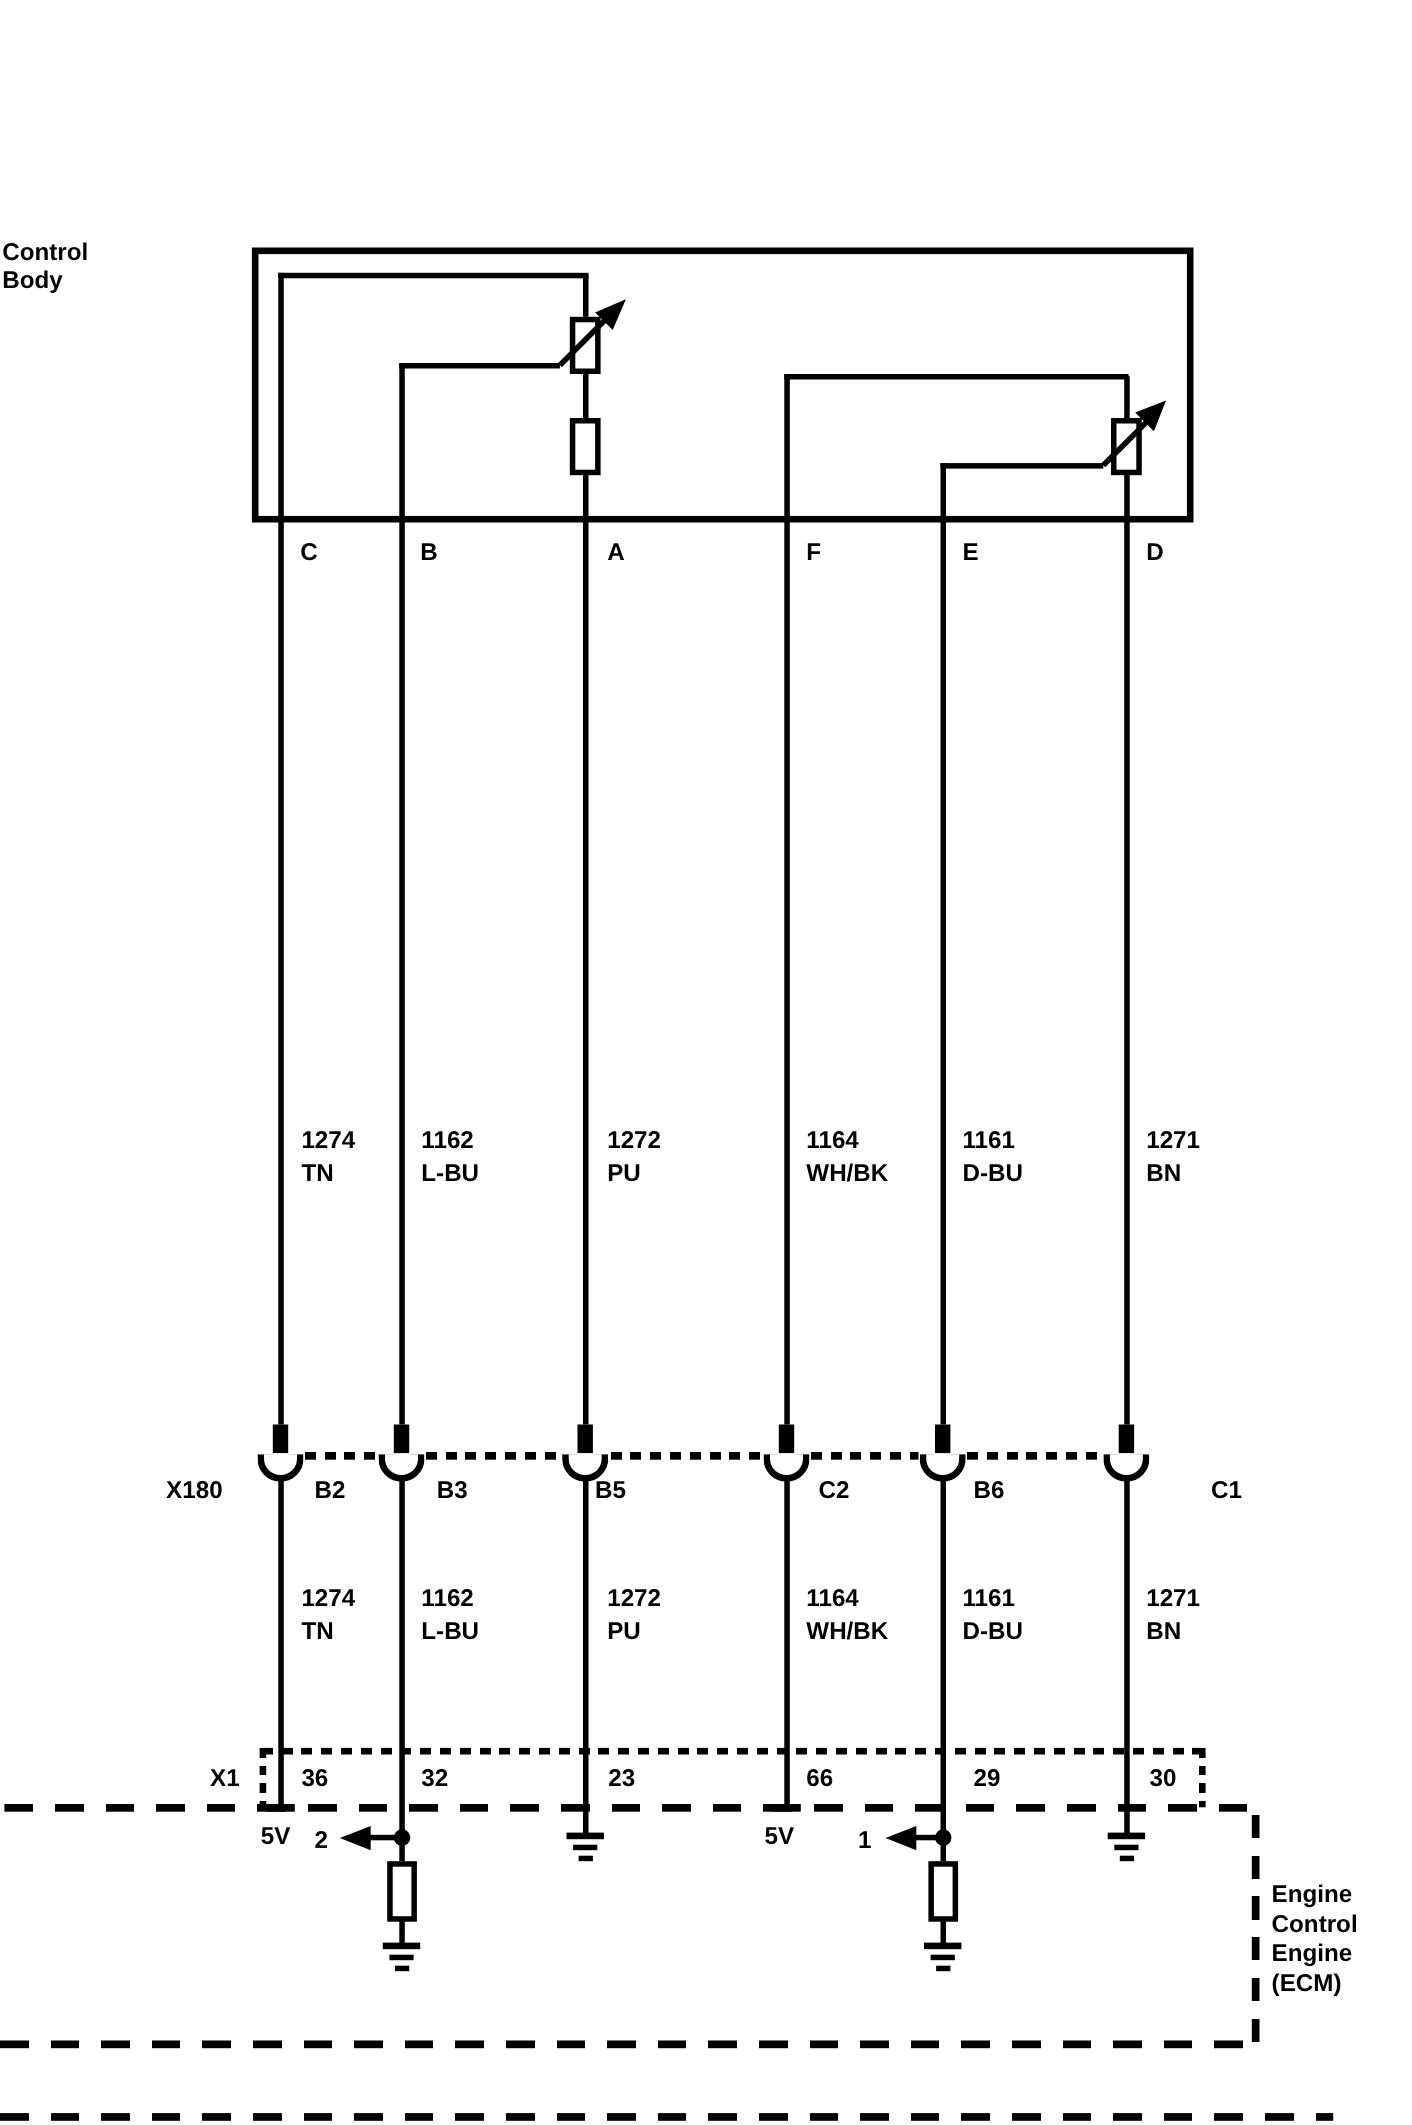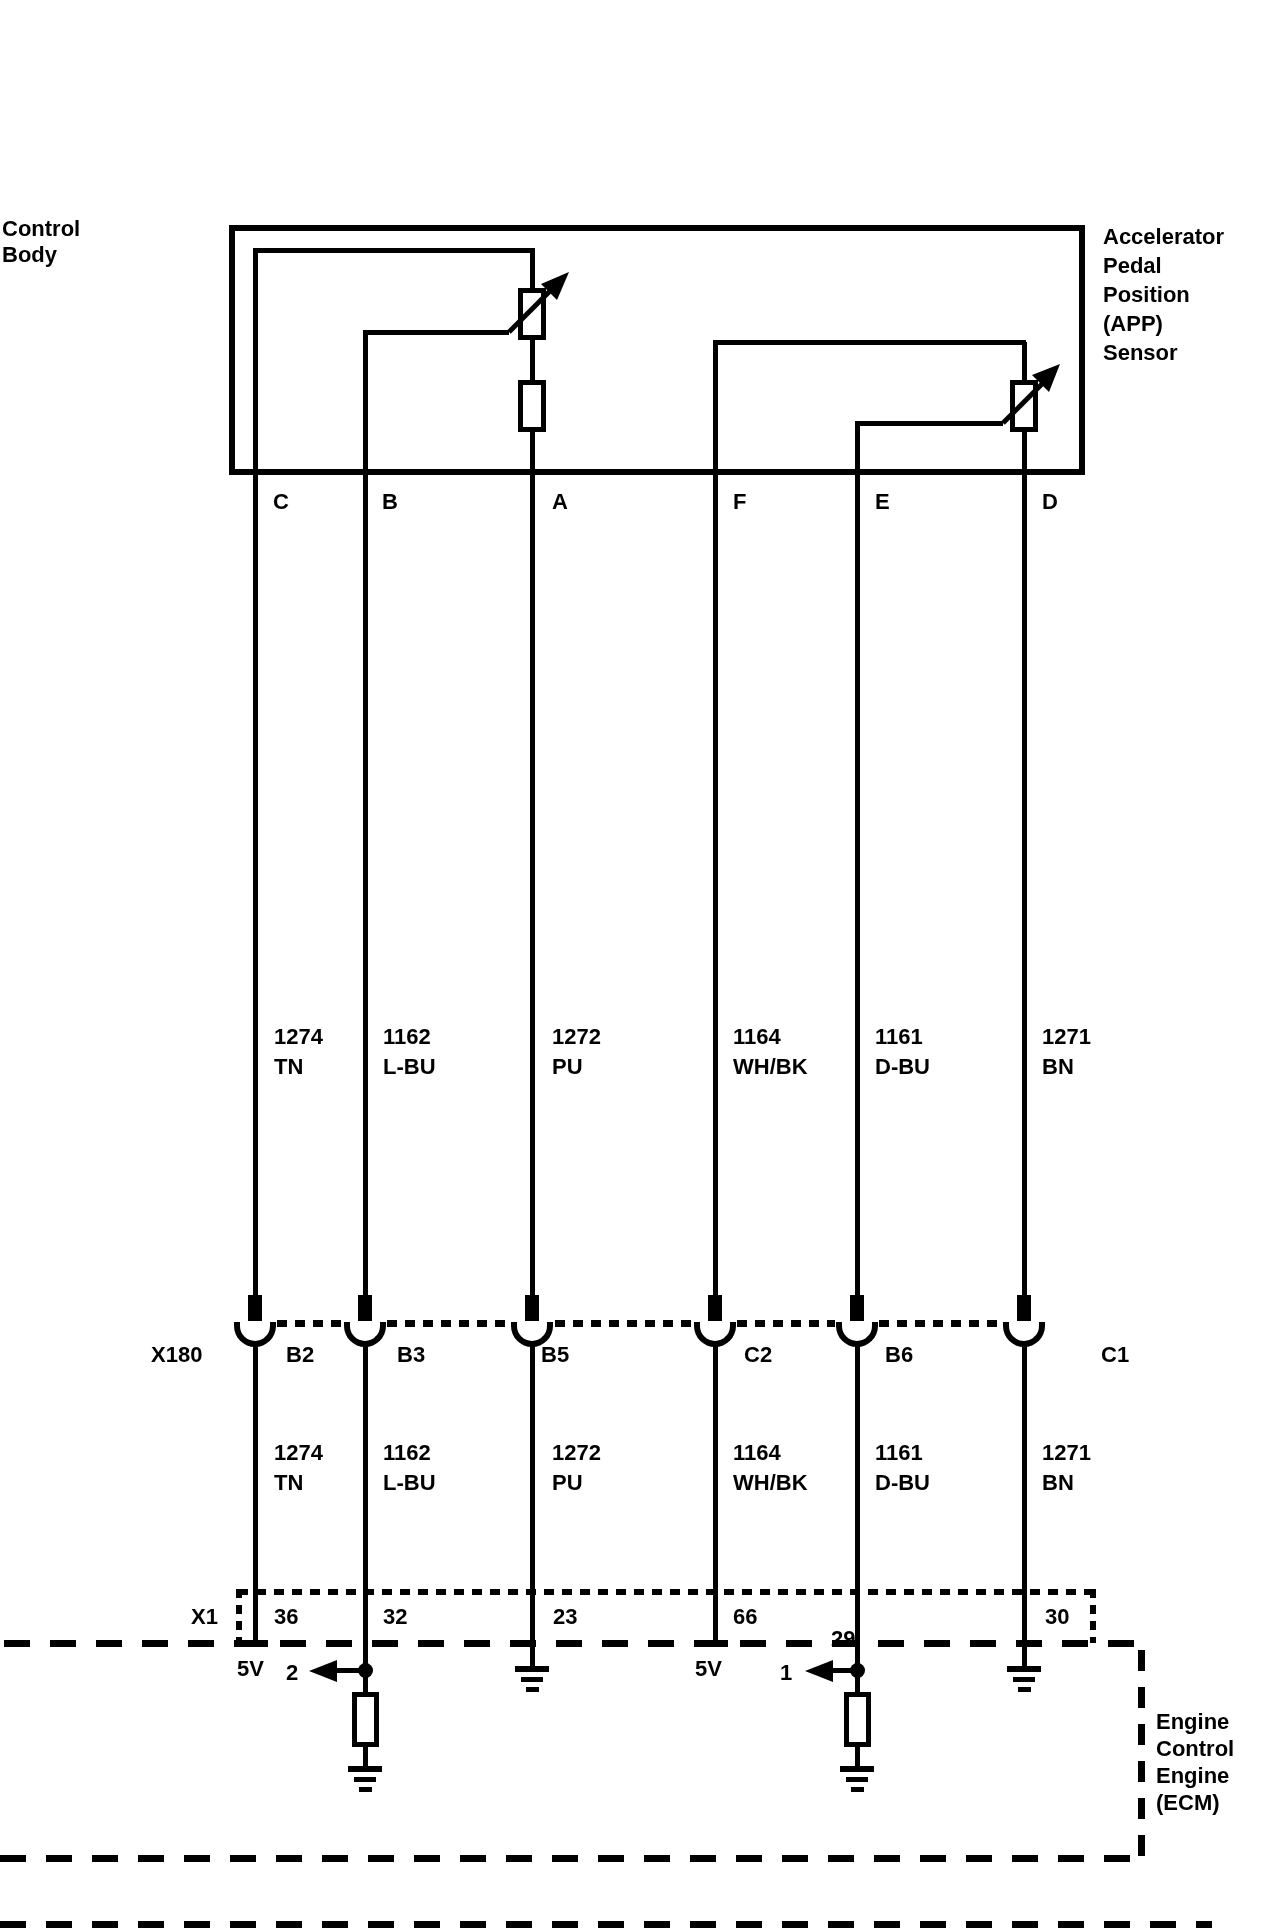--- a/index.html
+++ b/index.html
@@ -23,27 +23,20 @@
 </head>
 <body>
 
 <div id="stage">
 
   <div class="lbl" style="left:2px;top:216px;">
     <div>Control</div>
     <div>Body</div>
   </div>
 
-  <div class="lbl" style="left:1103px;top:222px;line-height:29px;">
-    <div>Accelerator</div>
-    <div>Pedal</div>
-    <div>Position</div>
-    <div>(APP)</div>
-    <div>Sensor</div>
-  </div>
 
   <div class="lbl" style="left:1156px;top:1708px;line-height:27px;">
     <div>Engine</div>
     <div>Control</div>
     <div>Engine</div>
     <div>(ECM)</div>
   </div>
 
   <div class="box" style="left:229px;top:225px;width:856px;height:250px;"></div>
 
@@ -143,21 +136,21 @@
 
   <div class="dot-h" style="left:238px;top:1589px;width:856px;height:6px;"></div>
   <div class="dot-v" style="left:236px;top:1589px;width:6px;height:54px;"></div>
   <div class="dot-v" style="left:1090px;top:1589px;width:6px;height:54px;"></div>
 
   <div class="lbl" style="left:191px;top:1604px;">X1</div>
   <div class="lbl" style="left:274px;top:1604px;">36</div>
   <div class="lbl" style="left:383px;top:1604px;">32</div>
   <div class="lbl" style="left:553px;top:1604px;">23</div>
   <div class="lbl" style="left:733px;top:1604px;">66</div>
-  <div class="lbl" style="left:831px;top:1604px;margin-top:22px;">29</div>
+  <div class="lbl" style="left:885px;top:1604px;">29</div>
   <div class="lbl" style="left:1045px;top:1604px;">30</div>
 
   <div class="dash-h" style="left:4px;top:1640px;width:1142px;height:7px;"></div>
   <div class="dash-v" style="left:1138px;top:1650px;width:7px;height:209px;"></div>
   <div class="dash-h" style="left:0px;top:1855px;width:1146px;height:7px;"></div>
   <div class="dash-h" style="left:0px;top:1921px;width:1212px;height:7px;"></div>
 
   <div class="ink" style="left:242px;top:1640px;width:26px;height:7px;"></div>
   <div class="ink" style="left:702px;top:1640px;width:26px;height:7px;"></div>
 

